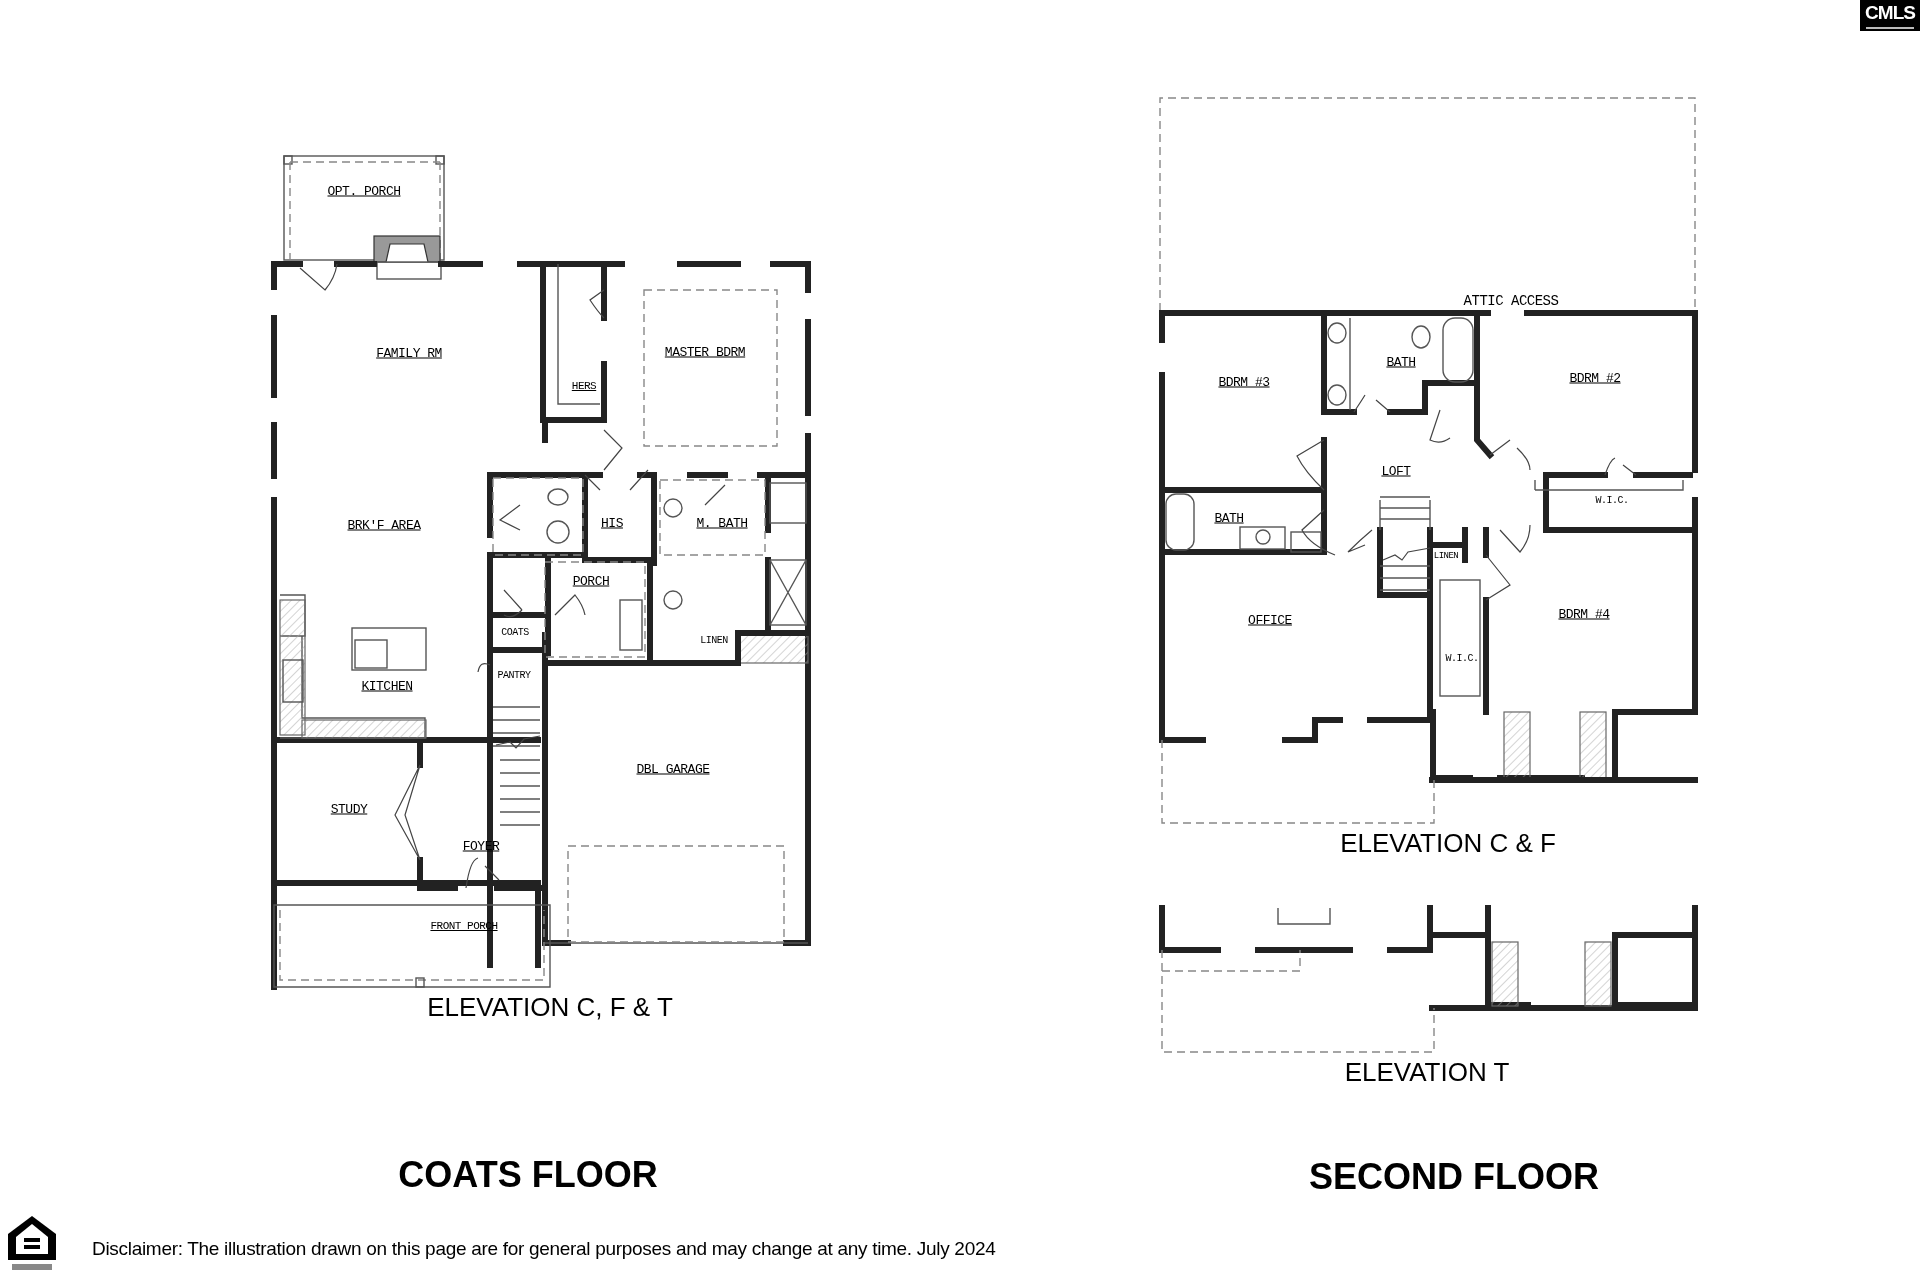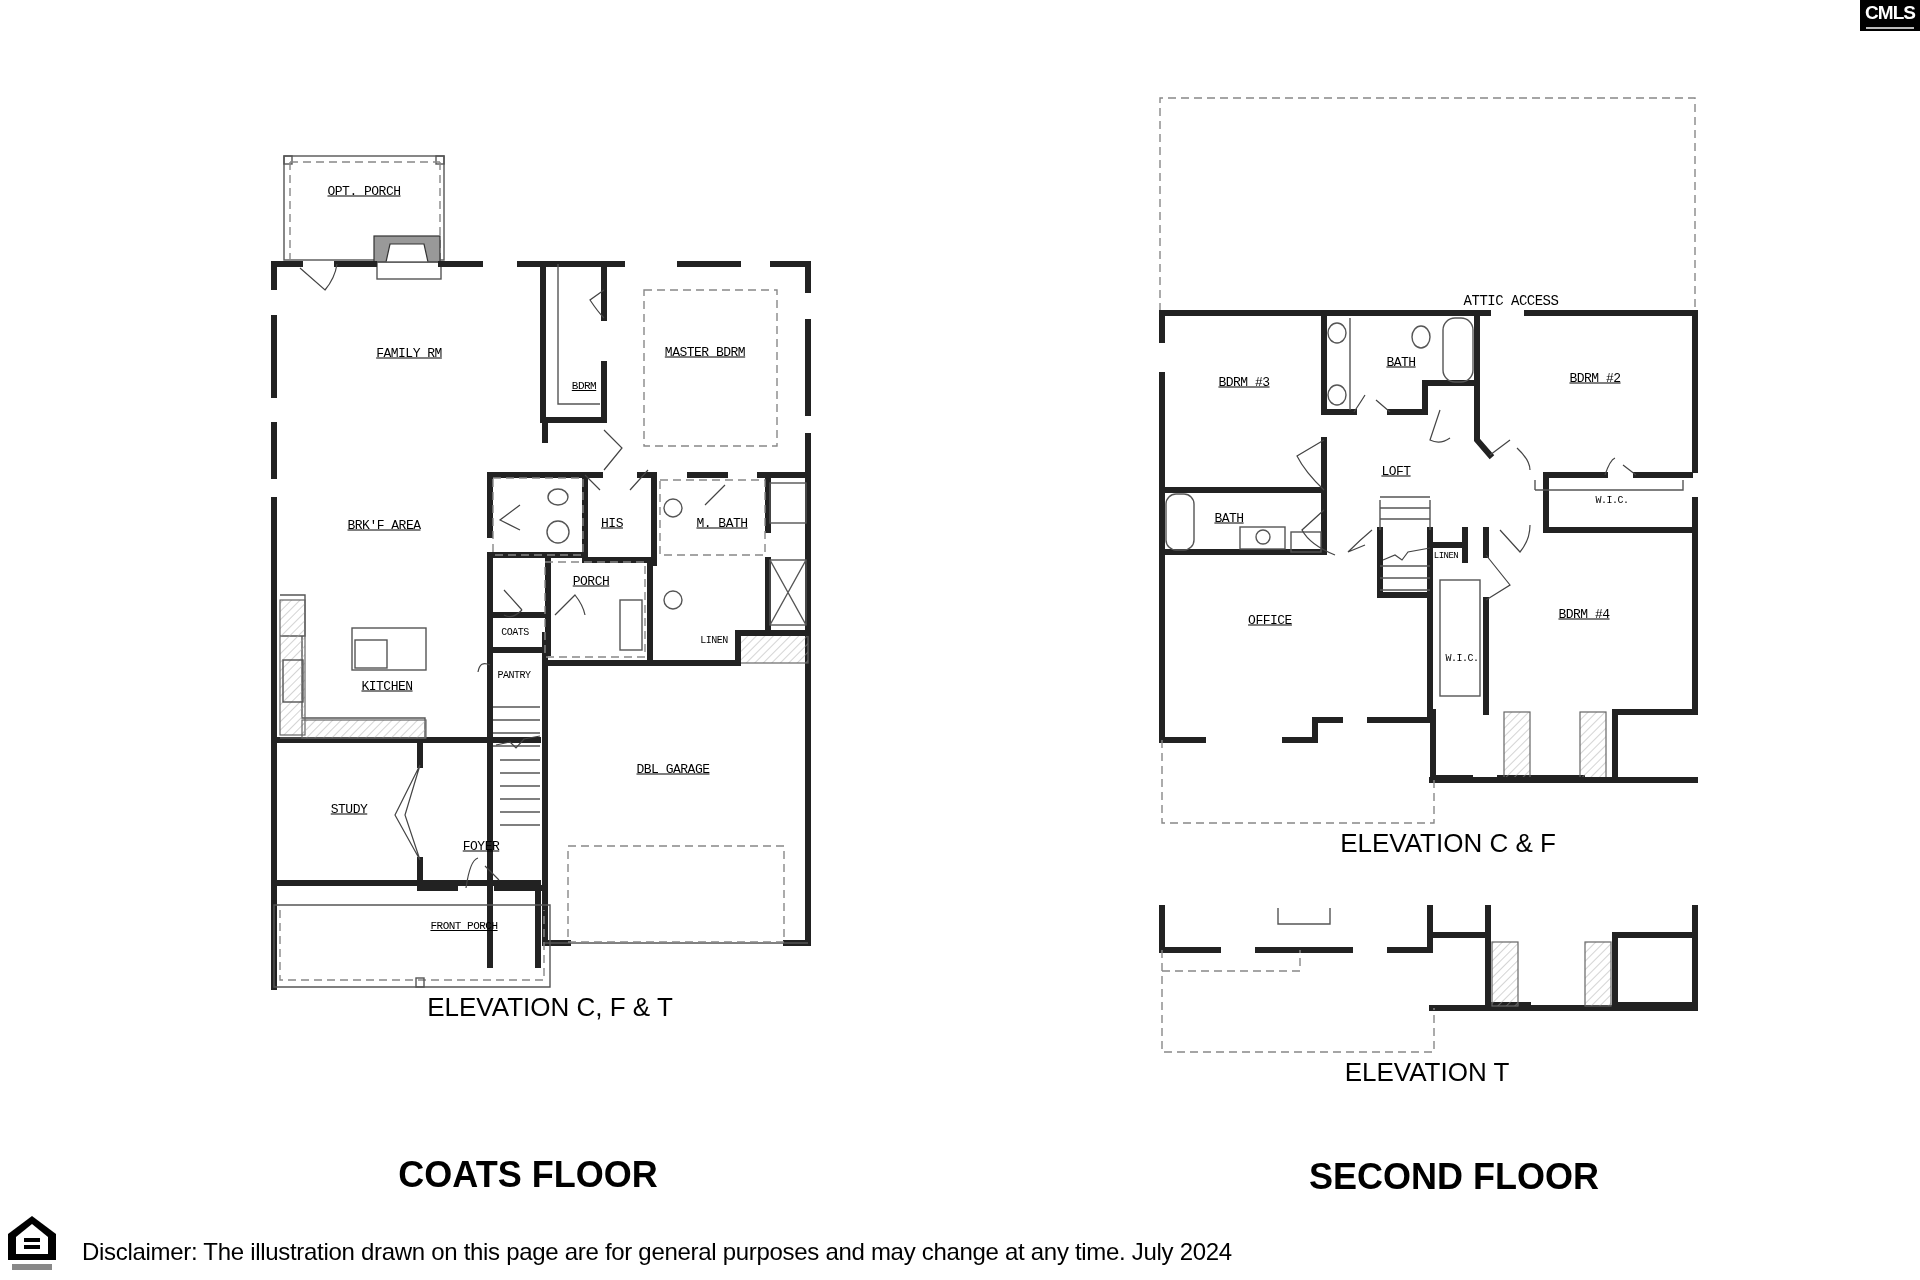--- a/index.html
+++ b/index.html
@@ -7,21 +7,21 @@
   svg.plan{position:absolute;left:0;top:0;width:1920px;height:1280px;}
   .wall{fill:none;stroke:#222;stroke-width:6;stroke-linecap:square;}
   .thin{fill:none;stroke:#555;stroke-width:1.4;}
   .dash{fill:none;stroke:#888;stroke-width:1.4;stroke-dasharray:8 5;}
   .door{fill:none;stroke:#444;stroke-width:1.2;}
   .hatch{fill:url(#hatch);stroke:#666;stroke-width:1.2;}
   .room{position:absolute;font-family:Liberation Mono, monospace;font-size:13px;letter-spacing:-0.5px;text-decoration:underline;white-space:nowrap;transform:translate(-50%,-50%);}
   .room.small{font-size:10px;text-decoration:none;}
   .elev{position:absolute;font-family:"Liberation Sans",sans-serif;font-size:26px;transform:translateX(-50%);white-space:nowrap;}
   .floor-title{position:absolute;font-family:"Liberation Sans",sans-serif;font-weight:bold;font-size:36px;transform:translateX(-50%);white-space:nowrap;}
-  .disclaimer{position:absolute;left:82px;top:1238px;font-family:"Liberation Sans",sans-serif;font-size:24px;white-space:nowrap;letter-spacing:-0.3px;}
+  .disclaimer{position:absolute;left:92px;top:1238px;font-family:"Liberation Sans",sans-serif;font-size:19px;white-space:nowrap;letter-spacing:-0.3px;}
   .logo{position:absolute;left:1860px;top:0;width:60px;height:31px;background:#000;color:#fff;font-family:"Liberation Sans",sans-serif;font-size:19px;font-weight:bold;text-align:center;line-height:26px;letter-spacing:-1px;}
   .logo small{position:absolute;left:6px;right:6px;bottom:2px;height:2px;background:#bbb;}
   .eho{position:absolute;left:4px;top:1212px;width:56px;height:62px;}
 </style>
 </head>
 <body>
 
 <div class="logo"><span>CMLS</span><small></small></div>
 
 <svg class="plan" viewBox="0 0 1920 1280">
@@ -160,21 +160,21 @@
       <rect x="1492" y="942" width="26" height="64" class="hatch"></rect>
       <rect x="1585" y="942" width="26" height="64" class="hatch"></rect>
       <path class="dash" d="M1162 950 V1052 H1434 V1008 M1162 971 H1300 V950"></path>
     </g>
   </g>
 </svg>
 
 <div>
   <div class="room" style="left:364px;top:191px">OPT. PORCH</div>
   <div class="room" style="left:409px;top:353px">FAMILY RM</div>
-  <div class="room" style="left:584px;top:386px;font-size:11px">BDRM</div>
+  <div class="room" style="left:584px;top:386px;font-size:11px">HERS</div>
   <div class="room" style="left:705px;top:352px">MASTER BDRM</div>
   <div class="room" style="left:384px;top:525px">BRK'F AREA</div>
   <div class="room" style="left:612px;top:523px">HIS</div>
   <div class="room" style="left:722px;top:523px">M. BATH</div>
   <div class="room" style="left:591px;top:581px">PORCH</div>
   <div class="room" style="left:387px;top:686px">KITCHEN</div>
   <div class="room" style="left:673px;top:769px">DBL GARAGE</div>
   <div class="room" style="left:349px;top:809px">STUDY</div>
   <div class="room" style="left:481px;top:846px">FOYER</div>
   <div class="room" style="left:464px;top:926px;font-size:11px">FRONT PORCH</div>

